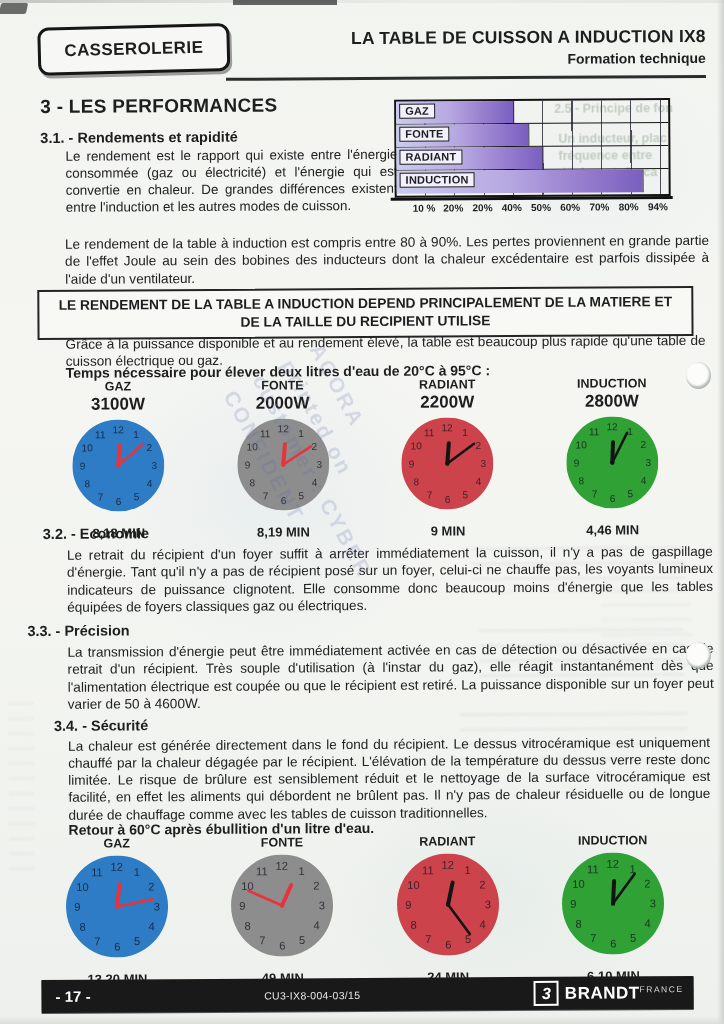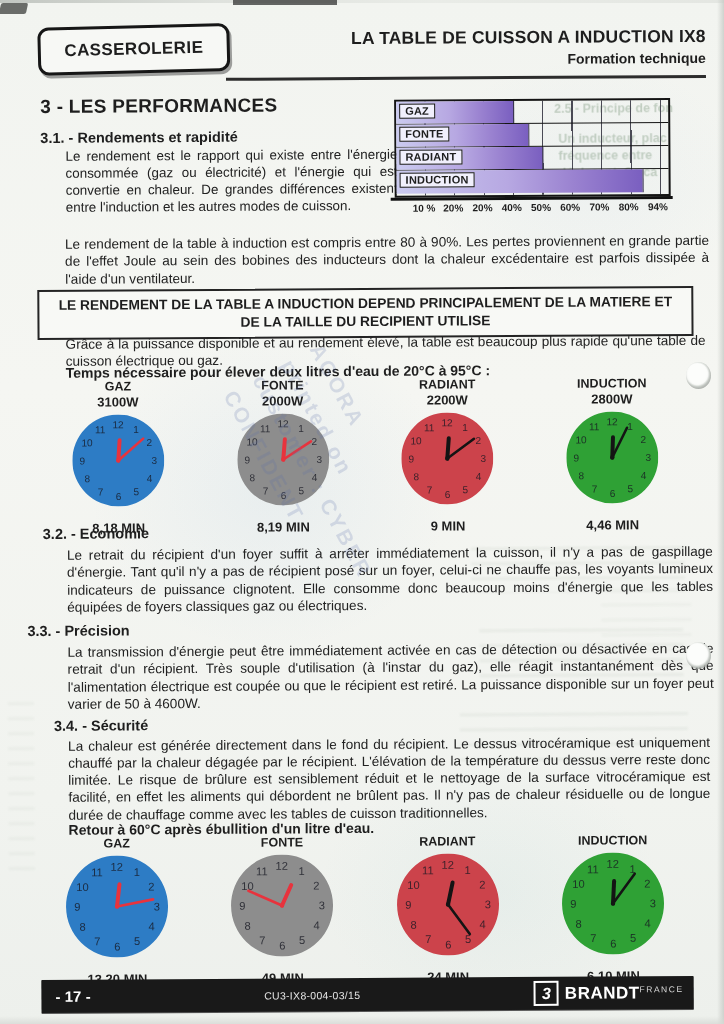--- a/index.html
+++ b/index.html
@@ -55,21 +55,21 @@
     position:absolute;left:38px;top:288px;width:636px;border:2px solid #242424;
     padding:5px 8px;text-align:center;font-weight:bold;font-size:13.8px;line-height:1.3;background:rgba(250,251,248,.6);
   }
 
   .clocks-title{position:absolute;left:66px;top:363px;font-size:14px;font-weight:bold;}
   .clock-row{position:absolute;display:flex;justify-content:space-between;}
   .clock-row1{left:40px;top:378px;width:650px;}
   .clock-row2{left:36px;top:835px;width:652px;}
   .clock-cell{width:156px;text-align:center;}
   .clock-label{font-weight:bold;font-size:12.5px;}
-  .clock-power{font-weight:bold;font-size:13px;margin-top:1px;}
+  .clock-power{font-weight:bold;font-size:17px;margin-top:1px;}
   .clock-cell svg{margin-top:5px;}
   .clock-time{font-weight:bold;font-size:13px;margin-top:10px;}
 
   .retour{position:absolute;left:66px;top:820px;font-size:14px;font-weight:bold;}
 
   
   .footer{
     position:absolute;left:38px;top:978px;width:652px;height:33px;background:#191919;
     display:flex;align-items:center;color:#fff;box-shadow:0 1px 0 #555;
   }

